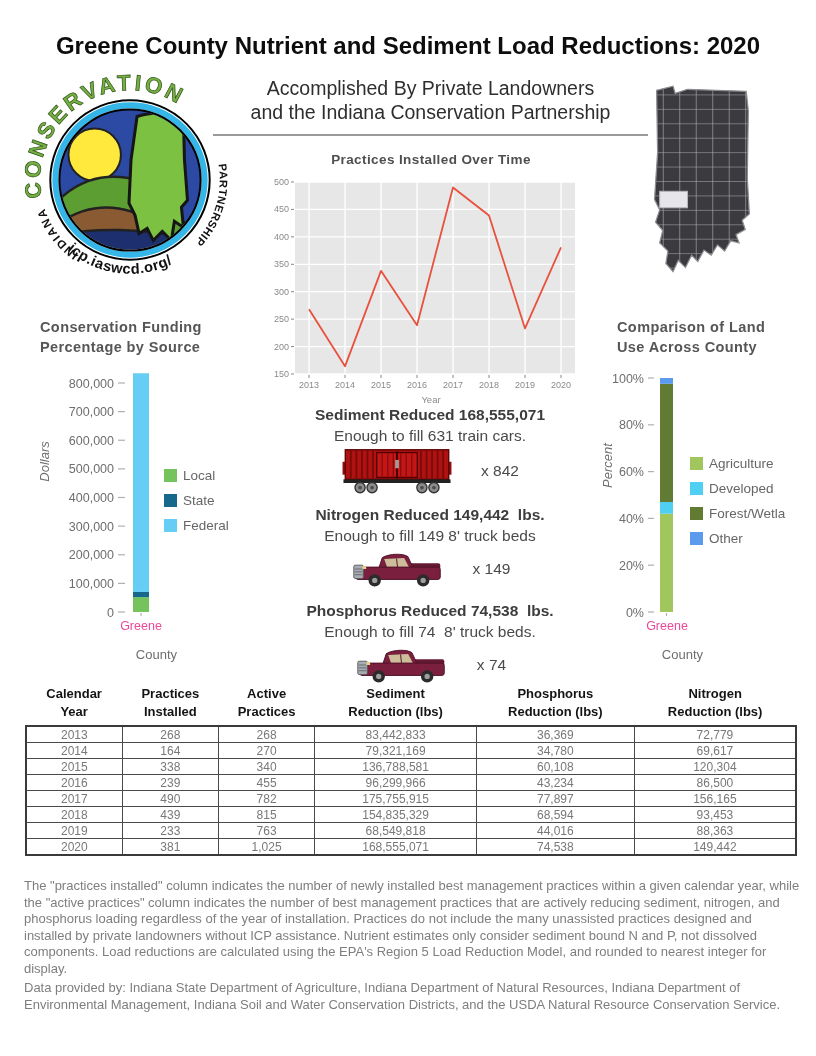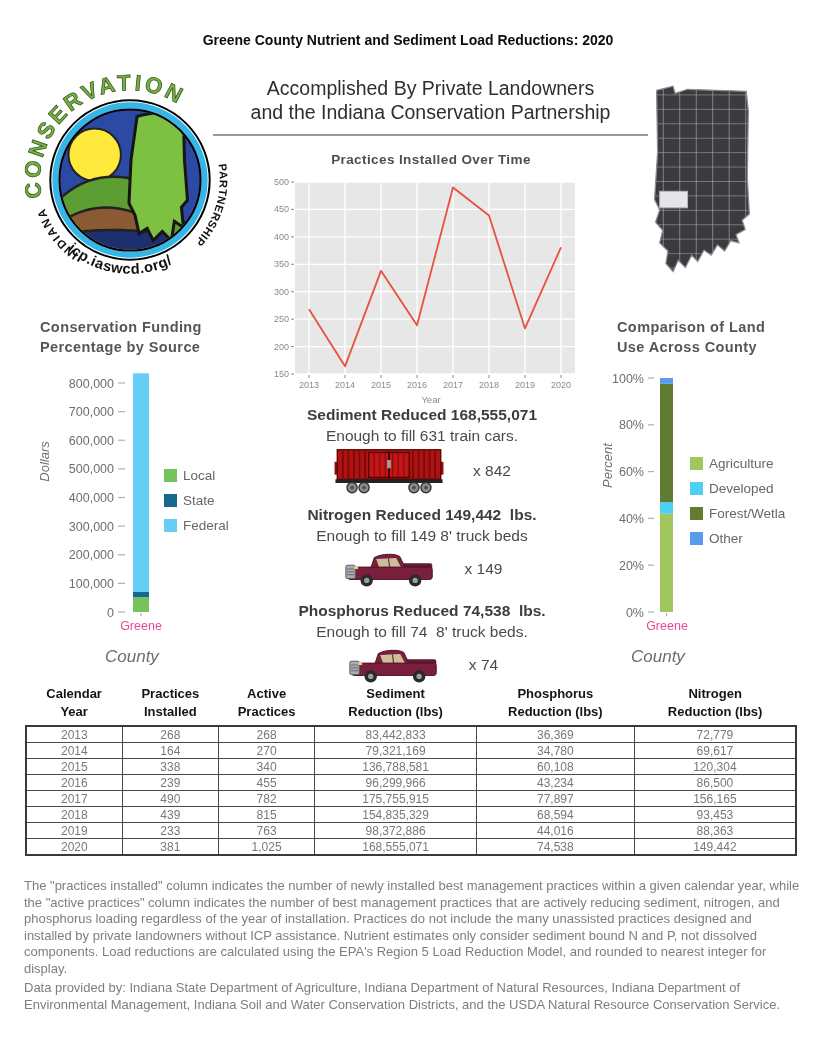--- a/index.html
+++ b/index.html
@@ -1,20 +1,20 @@
 <!DOCTYPE html>
 <html><head>
 <meta charset="utf-8">
 <style>
   * { margin:0; padding:0; box-sizing:border-box; }
   body { background:#fff; font-family:"Liberation Sans", sans-serif; }
   .page { position:relative; width:816px; height:1056px; background:#fff; margin:0 auto; overflow:hidden; }
 
   .main-title { position:absolute; top:32px; left:0; width:816px; text-align:center;
-    font-size:14px; font-weight:bold; color:#0d0d0d; }
+    font-size:24px; font-weight:bold; color:#0d0d0d; }
 
   .subtitle { position:absolute; top:76px; left:213px; width:435px; text-align:center;
     font-size:19.5px; color:#2e2e2e; line-height:1.25; padding-bottom:9px;
     border-bottom:2px solid #9a9a9a; }
   .subtitle span { display:block; }
 
   .logo { position:absolute; left:24px; top:64px; }
   .state-map { position:absolute; left:645px; top:80px; }
 
   
@@ -31,32 +31,32 @@
   .bar-chart.funding .chart-title { left:10px; }
   .bar-chart.landuse .chart-title { left:21px; }
   .bar-chart svg { position:absolute; left:0; top:0; }
   .ylab { position:absolute; width:100px; text-align:center; font-size:13px; font-style:italic; color:#6e6e6e;
     transform:rotate(-90deg); }
   .funding .ylab { left:-36px; top:138px; }
   .landuse .ylab { left:-39px; top:142px; }
   .cat-label { position:absolute; width:72px; text-align:center; font-size:12.5px; color:#ec4899; top:303px; }
   .funding .cat-label { left:75px; }
   .landuse .cat-label { left:35px; }
-  .xlab { position:absolute; width:72px; text-align:left; font-size:17px; font-style:italic; color:#6e6e6e; top:331px; }
+  .xlab { position:absolute; width:72px; text-align:right; font-size:13px; color:#6e6e6e; top:331px; }
   .funding .xlab { left:75px; }
   .landuse .xlab { left:35px; }
   .legend { position:absolute; }
   .funding .legend { left:134px; top:152px; }
   .landuse .legend { left:94px; top:140px; }
   .leg-item { display:flex; align-items:center; margin-bottom:10px; }
   .leg-swatch { width:13px; height:13px; margin-right:6px; flex:none; }
   .leg-label { font-size:13.5px; color:#666; white-space:nowrap; }
 
   
-  .reductions { position:absolute; left:244px; top:406px; width:356px; text-align:center; }
+  .reductions { position:absolute; left:252px; top:406px; width:356px; text-align:center; }
   .red-block { margin-bottom:11px; }
   .red-head { font-size:15.5px; font-weight:bold; color:#3d3d3d; white-space:pre-wrap; }
   .red-sub { font-size:15.5px; color:#4a4a4a; margin-top:3px; white-space:pre-wrap; }
   .icon-row { display:flex; justify-content:center; align-items:center; gap:28px; margin-top:2px; }
   .multiplier { font-size:15.5px; color:#4a4a4a; }
 
   
   .data-table { position:absolute; left:25px; top:684px; width:772px; border-collapse:collapse; }
   .data-table th { font-size:13px; font-weight:bold; color:#141414; white-space:pre-line;
     padding:1px 2px 4px 2px; text-align:center; line-height:1.4; border:none; }
@@ -456,21 +456,21 @@
           <td>439</td>
           <td>815</td>
           <td>154,835,329</td>
           <td>68,594</td>
           <td>93,453</td>
         </tr>
         <tr>
           <td>2019</td>
           <td>233</td>
           <td>763</td>
-          <td>98,372,886</td>
+          <td>68,549,818</td>
           <td>44,016</td>
           <td>88,363</td>
         </tr>
         <tr>
           <td>2020</td>
           <td>381</td>
           <td>1,025</td>
           <td>168,555,071</td>
           <td>74,538</td>
           <td>149,442</td>

